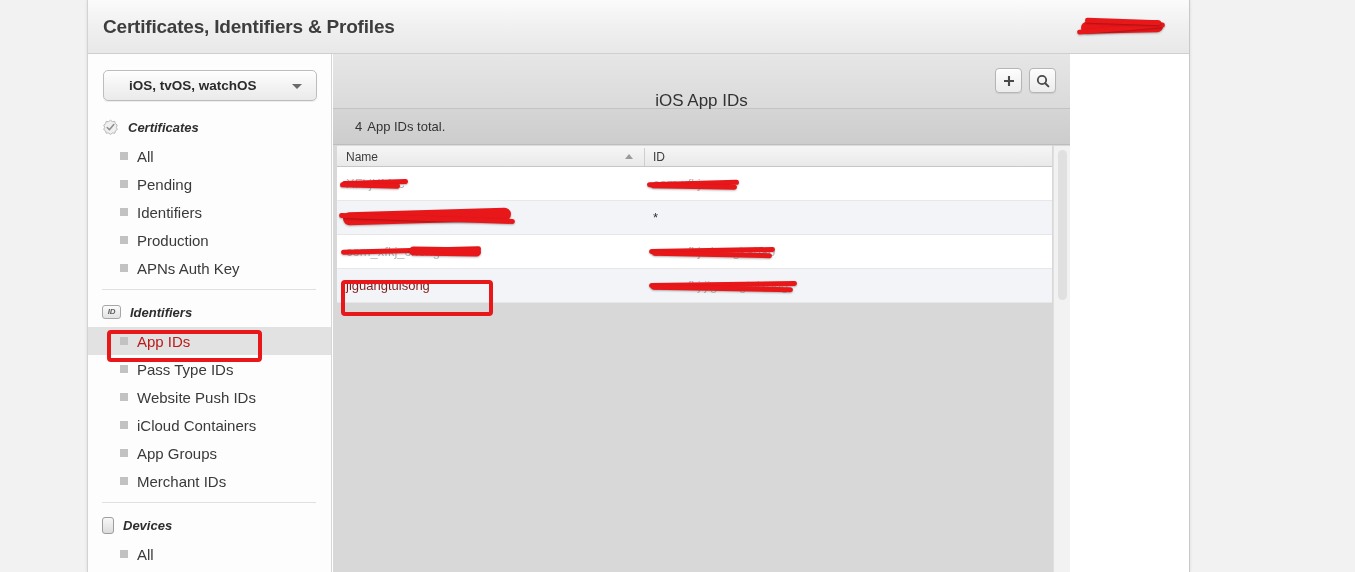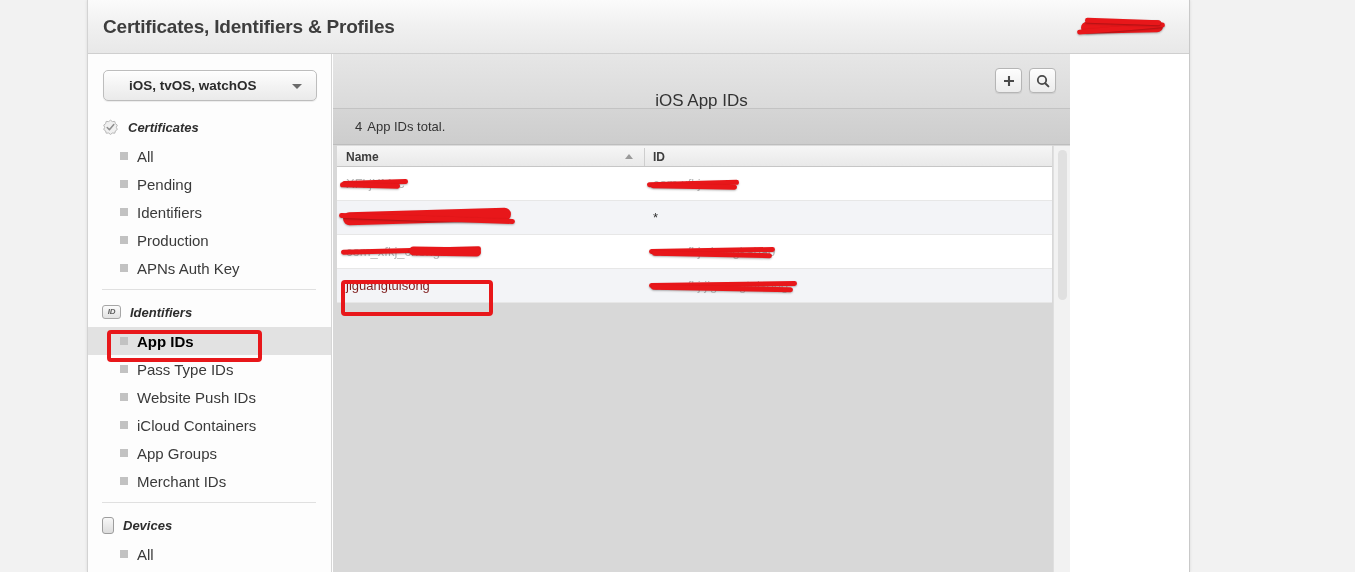--- a/index.html
+++ b/index.html
@@ -159,21 +159,21 @@
   .nav-item .it-label {
     font-size: 15px;
     color: #3a3a3a;
   }
   .nav-item.selected {
     background: #e2e2e2;
     border-radius: 0 14px 14px 0;
     margin-right: 0;
     width: 322px;
   }
-  .nav-item.selected .it-label { font-weight: bold; color: #000000; }
+  .nav-item.selected .it-label { font-weight: normal; color: #b91c1c; }
 
   .nav-sep {
     height: 1px;
     background: #e0e0e0;
     margin: 7px 16px 7px 14px;
   }
 
   
   #content {
     position: absolute;
@@ -236,21 +236,21 @@
     height: 22px;
     background: linear-gradient(to bottom,#f6f6f6,#e9e9e9);
     border-bottom: 1px solid #c6c6c6;
     margin: 0 18px 0 4px;
     border-top: 1px solid #dcdcdc;
   }
   #table-head .th {
     position: absolute;
     top: 4px;
     font-size: 12px;
-    font-weight: bold;
+    font-weight: normal;
     color: #3c3c3c;
   }
   #table-head .th-name { left: 9px; }
   #table-head .th-id { left: 316px; }
   #table-head .col-div {
     position: absolute;
     left: 307px; top: 2px;
     width: 1px; height: 18px;
     background: #cecece;
   }

